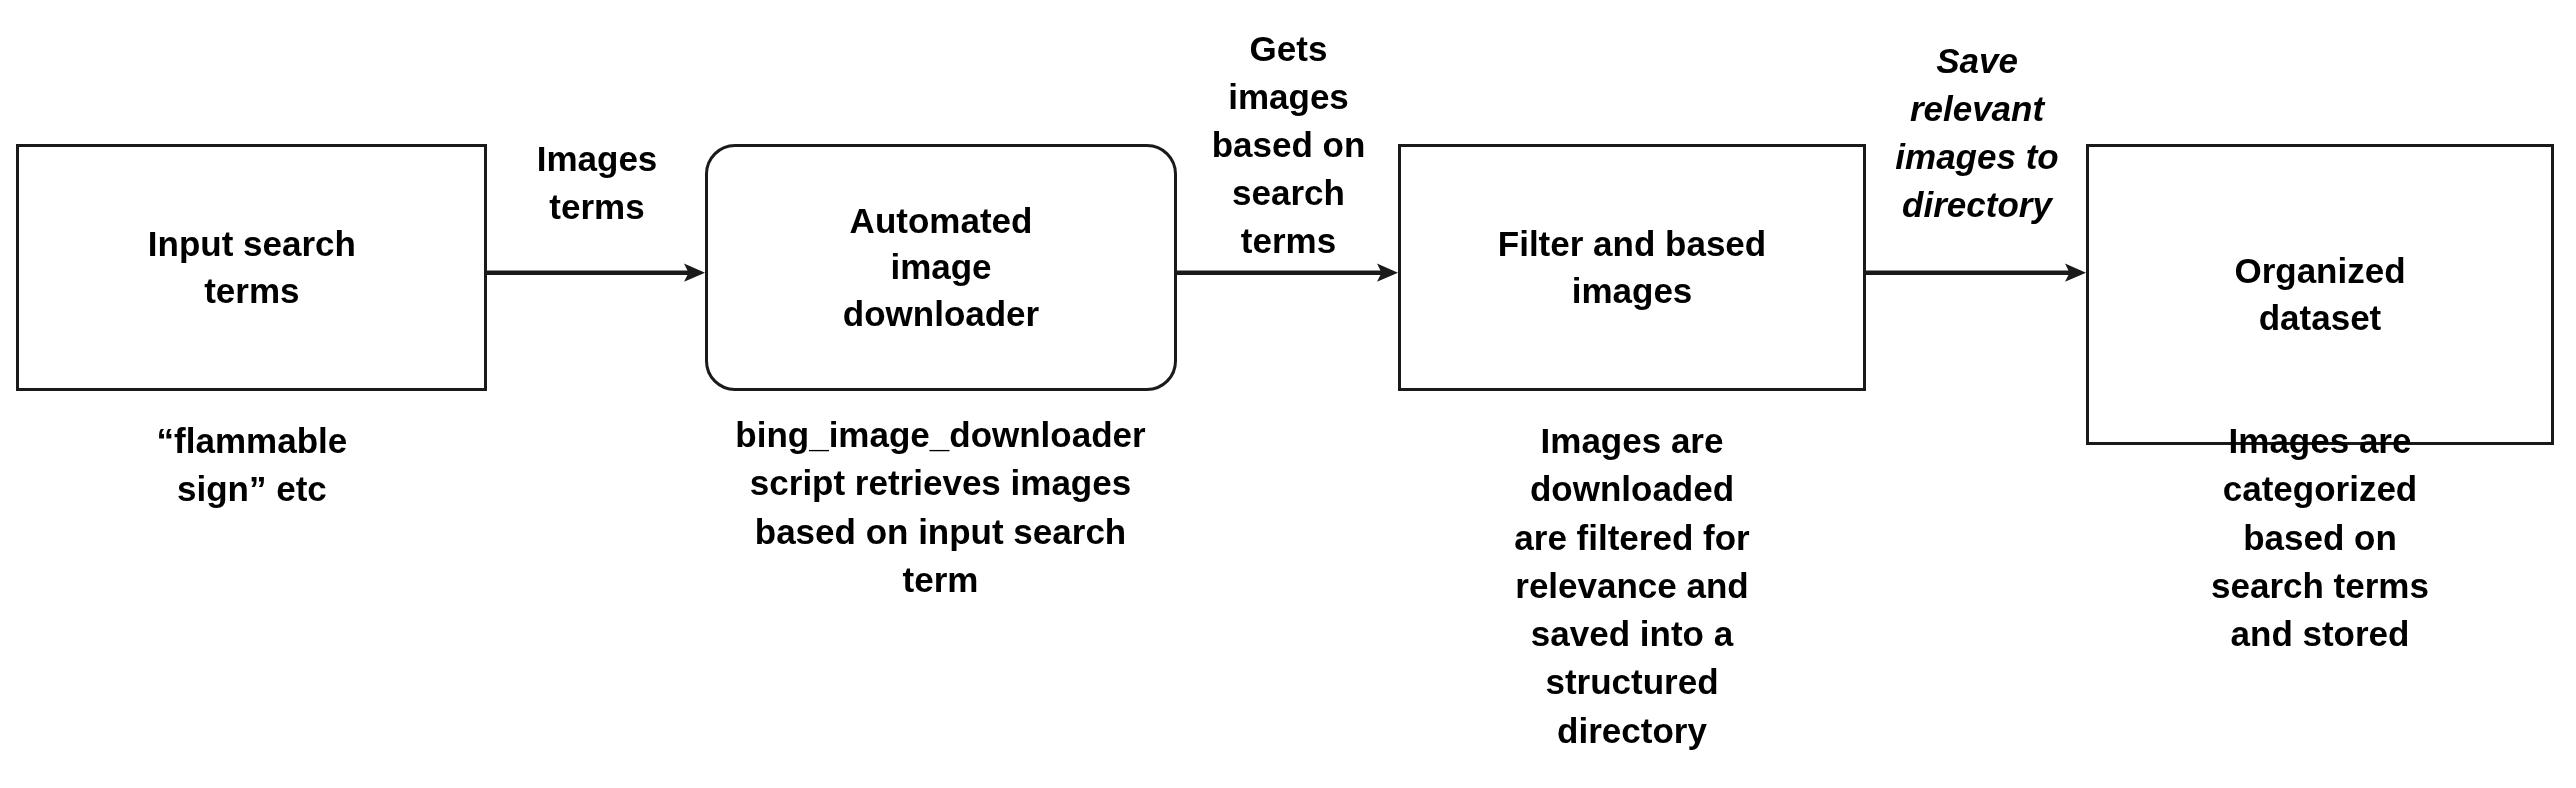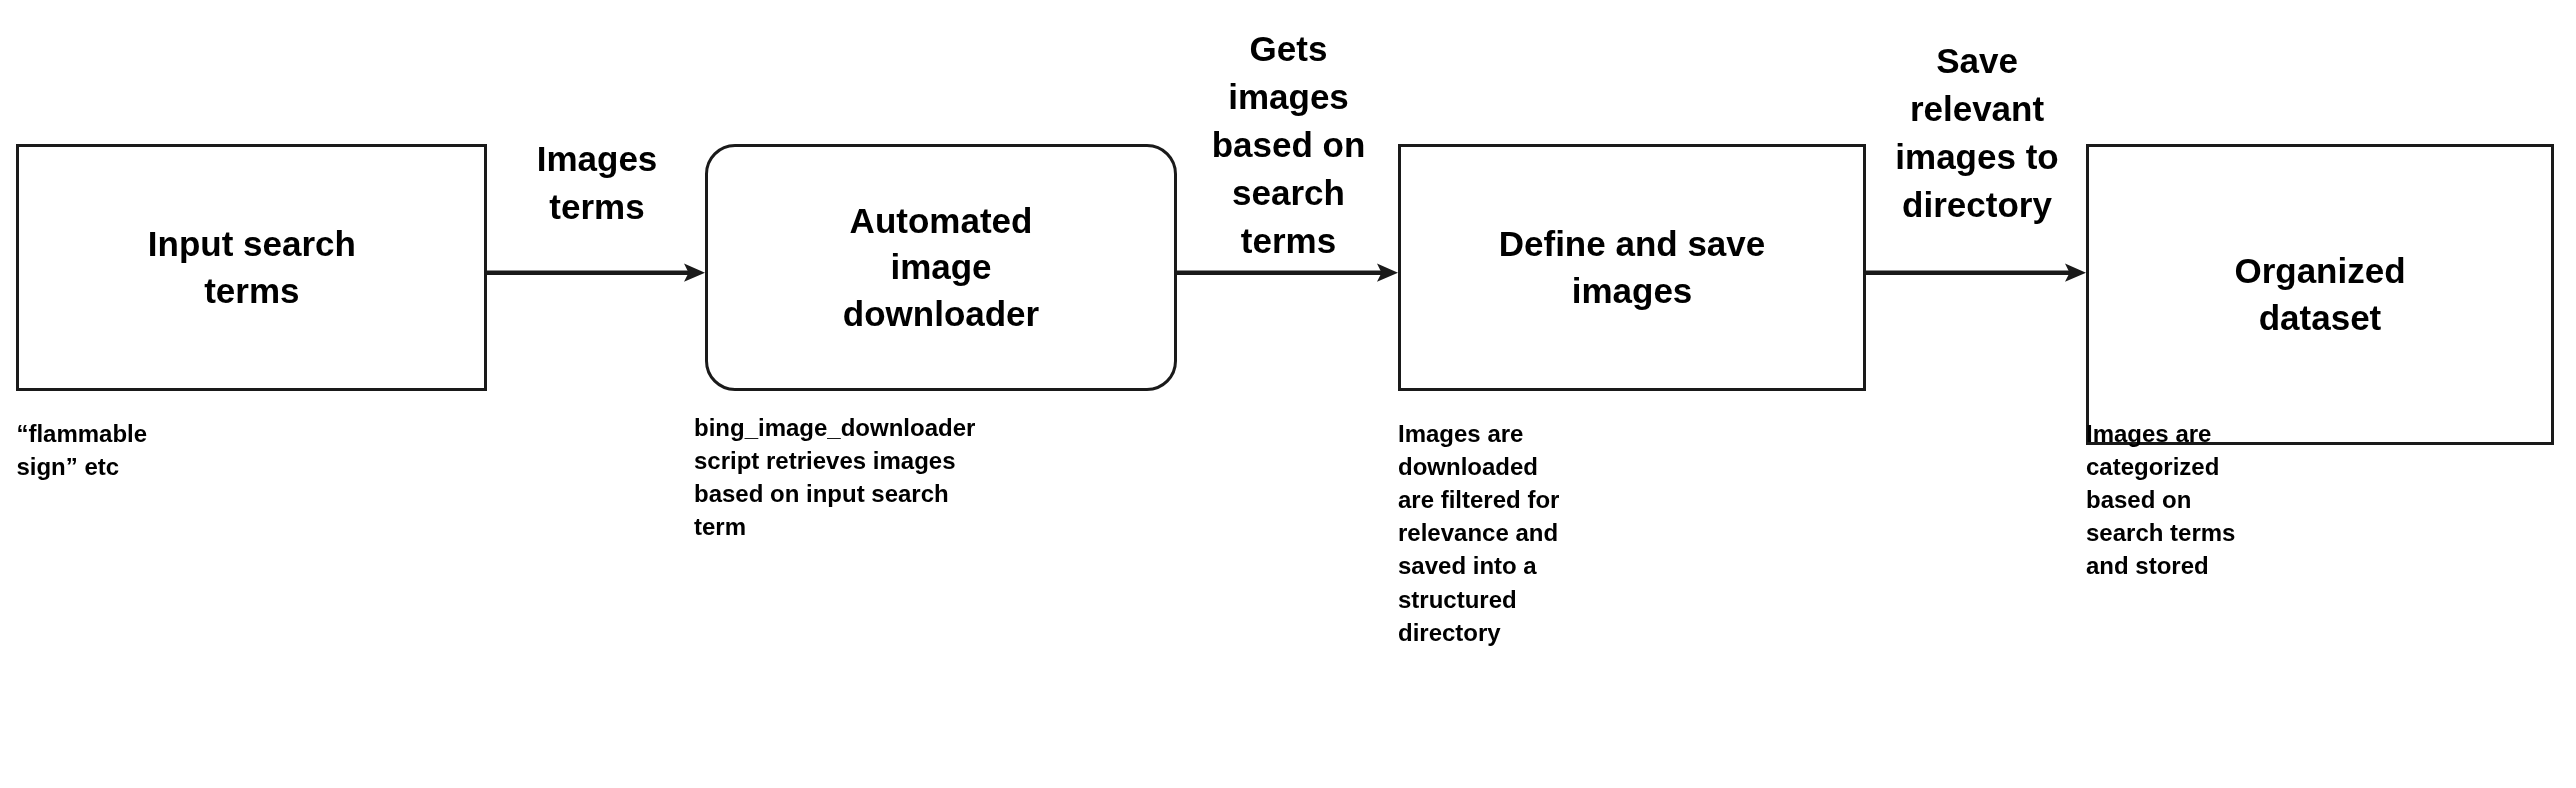--- a/index.html
+++ b/index.html
@@ -35,23 +35,24 @@
     color: #000000;
     text-align: center;
     white-space: pre-line;
     padding: 0 12.8px;
   }
 
   
   .caption {
     position: absolute;
     font-weight: 700;
-    font-size: 24px;
+    font-size: 35px;
     line-height: 1.38;
     color: #000000;
+    text-align: center;
     white-space: pre-line;
   }
 
   
   .edge-label {
     position: absolute;
     font-weight: 700;
     font-size: 35px;
     line-height: 1.37;
     color: #000000;
@@ -77,21 +78,21 @@
   .n3 { left: 1398px; top: 144px; width: 468px; height: 247px; }
   .n4 { left: 2086px; top: 144px; width: 468px; height: 301px; }
 
   .c1 { left: 16.4px;   top: 417px; width: 471px; }
   .c2 { left: 694px;  top: 411px; width: 493px; }
   .c3 { left: 1398px; top: 417px; width: 468px; }
   .c4 { left: 2086px; top: 417px; width: 468px; }
 
   .e1 { left: 502px;  top: 135px; width: 190px; }
   .e2 { left: 1195px; top: 25px;  width: 187px; }
-  .e3 { left: 1881px; top: 37px;  width: 192px; }
+  .e3 { left: 1881px; top: 37px;  width: 192px; font-style: italic; }
 
   .a1 { left: 487px;  top: 259px; width: 218px; }
   .a2 { left: 1177px; top: 259px; width: 221px; }
   .a3 { left: 1866px; top: 259px; width: 220px; }
 </style>
 </head>
 <body>
 
 <div id="canvas">
 
@@ -127,21 +128,21 @@
 search
 terms</div>
   <div class="connector a2">
     <svg viewBox="0 0 242 30" preserveAspectRatio="none">
       <line x1="0" y1="15" x2="225" y2="15" stroke="#1a1a1a" stroke-width="5"></line>
       <polygon points="242,15 219,5 224,15 219,25" fill="#1a1a1a"></polygon>
     </svg>
   </div>
 
   <div class="node n3">
-    <div class="node-label">Define and save
+    <div class="node-label">Filter and based
 images</div>
   </div>
   <div class="caption c3">Images are
 downloaded
 are filtered for
 relevance and
 saved into a
 structured
 directory</div>
 

